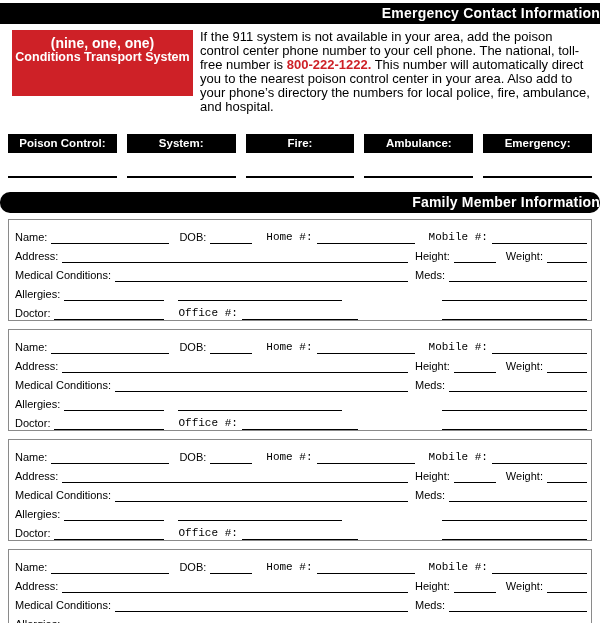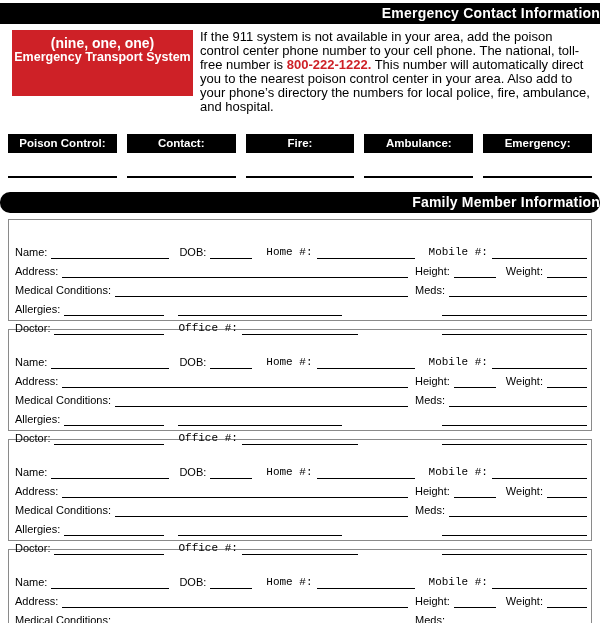--- a/index.html
+++ b/index.html
@@ -32,21 +32,21 @@
   .clabel {
     flex:1; background:#000; color:#fff; font-weight:bold; font-size:11.5px;
     text-align:center; height:19px; line-height:19px; white-space:nowrap;
   }
   .contact-lines { display:flex; gap:10px; padding:0 8px; margin-top:22px; }
   .cline { flex:1; height:1px; border-bottom:2px solid #000; }
 
   #member-list { padding:0 8px; }
   .member-box {
     border:1px solid #8a8a8a; height:102px; box-sizing:border-box;
-    margin-top:8px; padding:20px 4px 0 6px;
+    margin-top:8px; padding:5px 4px 0 6px;
   }
   #member-list .member-box:first-child { margin-top:6px; }
 
   .row { display:flex; align-items:flex-end; height:19px; }
   .lbl { font-size:11px; line-height:13px; white-space:nowrap; margin-right:4px; }
   .line { display:inline-block; height:13px; border-bottom:1px solid #000; box-sizing:border-box; }
   .line.grow { flex:1; }
   .ml10 { margin-left:10px; } .ml14 { margin-left:14px;font-family:Liberation Mono, monospace; }
   .right { display:flex; align-items:flex-end; margin-left:7px; flex-shrink:0; width:172px;text-align:center; }
   .rline { width:145px; margin-left:auto; flex-shrink:0; }
@@ -56,28 +56,28 @@
 
 <div class="page">
 
   <div class="bar top">
     <span>Emergency Contact Information</span>
   </div>
 
   <div class="top-row">
     <div class="red-box">
       <div class="phonetic">(nine, one, one)</div>
-      <div class="subtitle">Emergency Transport System</div>
+      <div class="subtitle">Conditions Transport System</div>
     </div>
     <p class="instructions"><span>If the 911 system is not available in your area, add the poison control center phone number to your cell phone. The national, toll-free number is </span><span class="phone">800-222-1222.</span><span> This number will automatically direct you to the nearest poison control center in your area. Also add to your phone’s directory the numbers for local police, fire, ambulance, and hospital.</span></p>
   </div>
 
   <div class="contact-labels">
     <div class="clabel">Poison Control:</div>
-    <div class="clabel">Contact:</div>
+    <div class="clabel">System:</div>
     <div class="clabel">Fire:</div>
     <div class="clabel">Ambulance:</div>
     <div class="clabel">Emergency:</div>
   </div>
 
   <div class="contact-lines">
     <div class="cline"></div>
     <div class="cline"></div>
     <div class="cline"></div>
     <div class="cline"></div>

